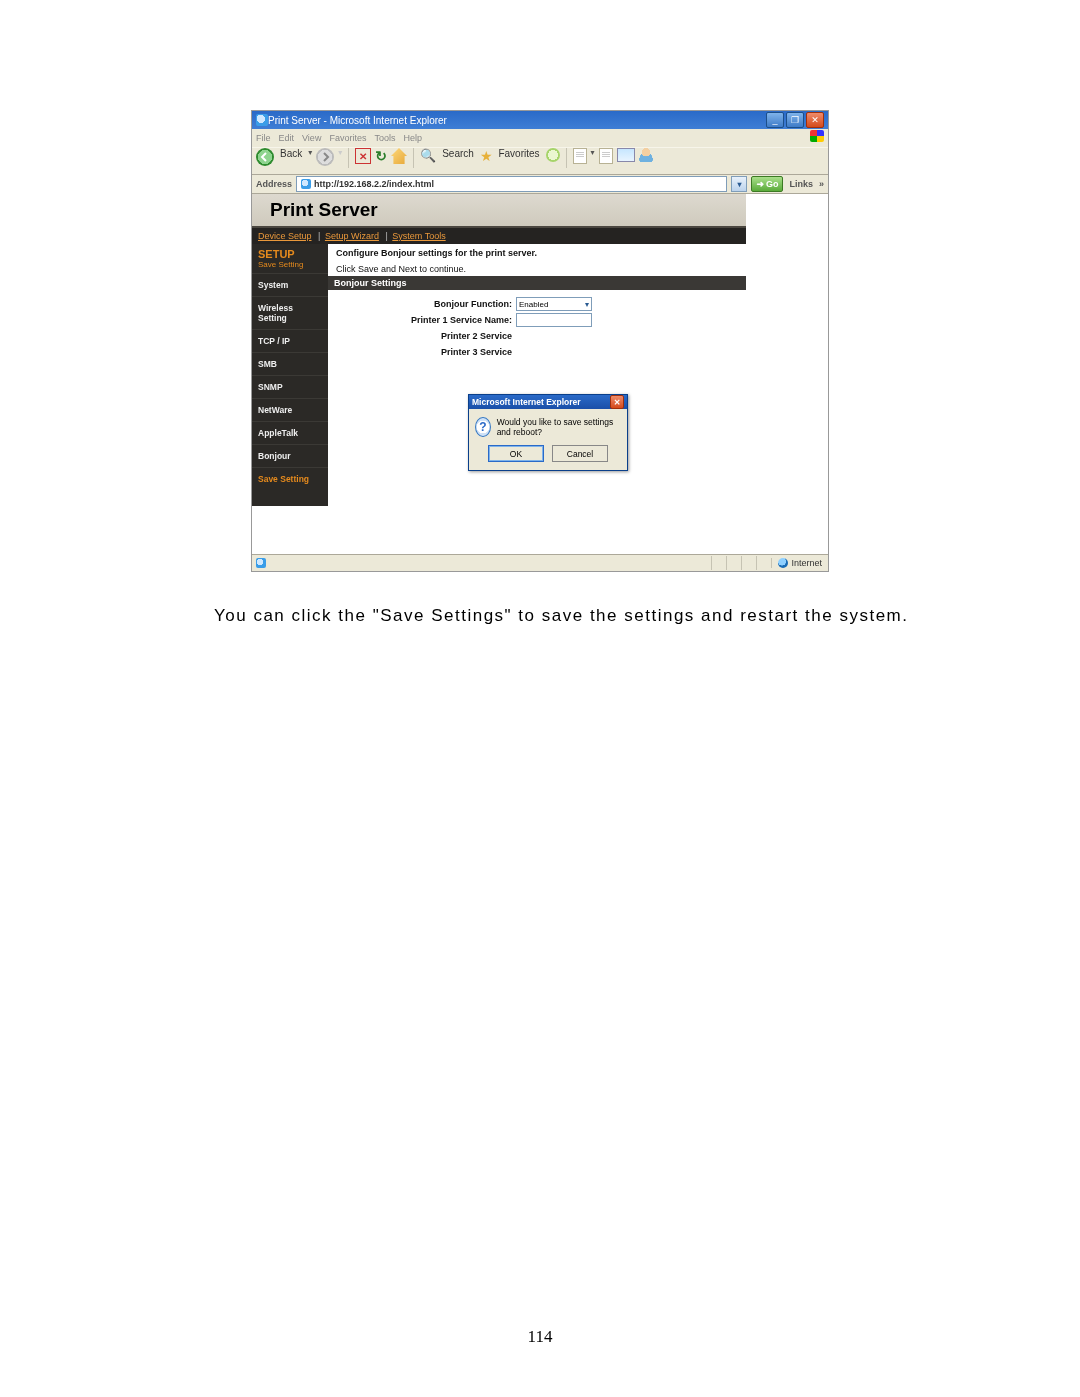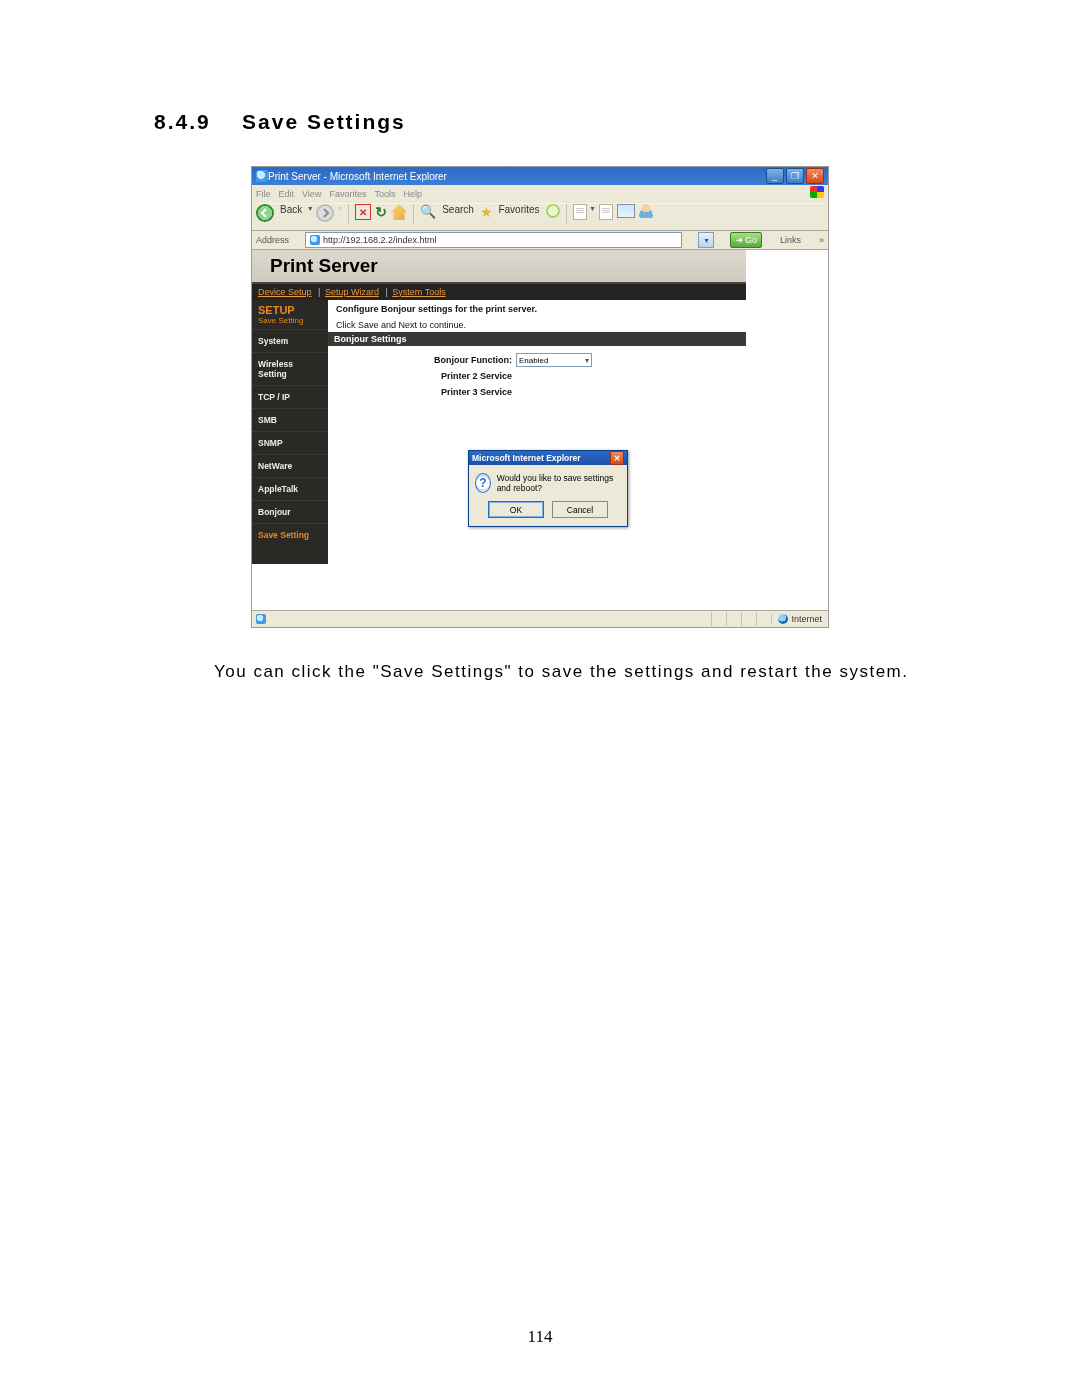--- a/index.html
+++ b/index.html
@@ -111,23 +111,24 @@
   .tb-ico-doc::after{content:"";position:absolute;left:2px;right:2px;top:3px;height:1px;background:#ccc;box-shadow:0 2px #ccc,0 4px #ccc;}
   .tb-ico-pic  { width:16px;height:12px;background:linear-gradient(#c6e6ff,#e8f4ff);border:1px solid #88a;}
   .tb-ico-people{ width:14px;height:14px;background:radial-gradient(circle at 50% 30%,#f3cfa1 0 35%,transparent 36%),radial-gradient(circle at 50% 80%,#6eb1e0 0 50%,transparent 51%);}
   .addressbar {
     background: #ece9d8;
     border-bottom: 1px solid #aca899;
     height: 18px;
     display: flex;
     align-items: center;
     padding: 0 4px;
-    gap: 16px;
+    gap: 4px;
     font-size: 9px;
     color: #555;
+    font-weight: bold;
   }
   .addr-input {
     flex: 1;
     height: 14px;
     background: #fff;
     border: 1px solid #7f9db9;
     padding: 0 4px;
     display: flex;
     align-items: center;
     font-size: 9px;
@@ -169,21 +170,21 @@
     padding: 3px 6px;
   }
   .ps-tabs span { text-decoration: underline; color: #e9983b; margin-right: 2px;}
   .ps-tabs .sep { color:#bbb; text-decoration: none; margin:0 2px;}
   .ps-body { display: flex; }
   .sidebar {
     width: 76px;
     background: #2b2926;
     color: #ddd;
     font-size: 8.5px;
-    padding-bottom: 18px;
+    padding-bottom: 6px;
   }
   .sidebar .setup-head {
     color: #e58a1d; font-weight: bold; font-size: 11px;
     padding: 4px 6px 0 6px;
   }
   .sidebar .setup-sub {
     color: #e58a1d; font-size: 8px; padding: 0 6px 4px 6px;
   }
   .sidebar .item {
     padding: 6px 6px;
@@ -307,23 +308,20 @@
     font-family: "Times New Roman", serif;
     font-size: 17px;
   }
   .chevrons{font-size:9px;color:#555;}
 </style>
 </head>
 <body>
 
 <div class="page">
 
-  <div class="section-heading">
-    <span>8.4.9</span>&nbsp;&nbsp;&nbsp;&nbsp;<span>Save Settings</span>
-  </div>
 
   <div class="screenshot">
 
     <div class="titlebar">
       <div class="titlebar-left">
         <span class="ie-logo"></span>
         <span>Print Server - Microsoft Internet Explorer</span>
       </div>
       <div class="win-controls">
         <span class="win-btn">_</span>
@@ -418,20 +416,24 @@
             <div class="section-bar">Bonjour Settings</div>
             <div class="form-area">
               <div class="form-row">
                 <span class="lbl">Bonjour Function:</span>
                 <span class="fld">
                   <span>Enabled</span>
                   <span class="dd">▾</span>
                 </span>
               </div>
               <div class="form-row">
+                <span class="lbl">Printer 1 Service Name:</span>
+                <span class="fld" style="width:70px;"></span>
+              </div>
+              <div class="form-row">
                 <span class="lbl">Printer 2 Service</span>
               </div>
               <div class="form-row">
                 <span class="lbl">Printer 3 Service</span>
               </div>
               <div style="height:140px;"></div>
             </div>
           </div>
         </div>
       </div>

